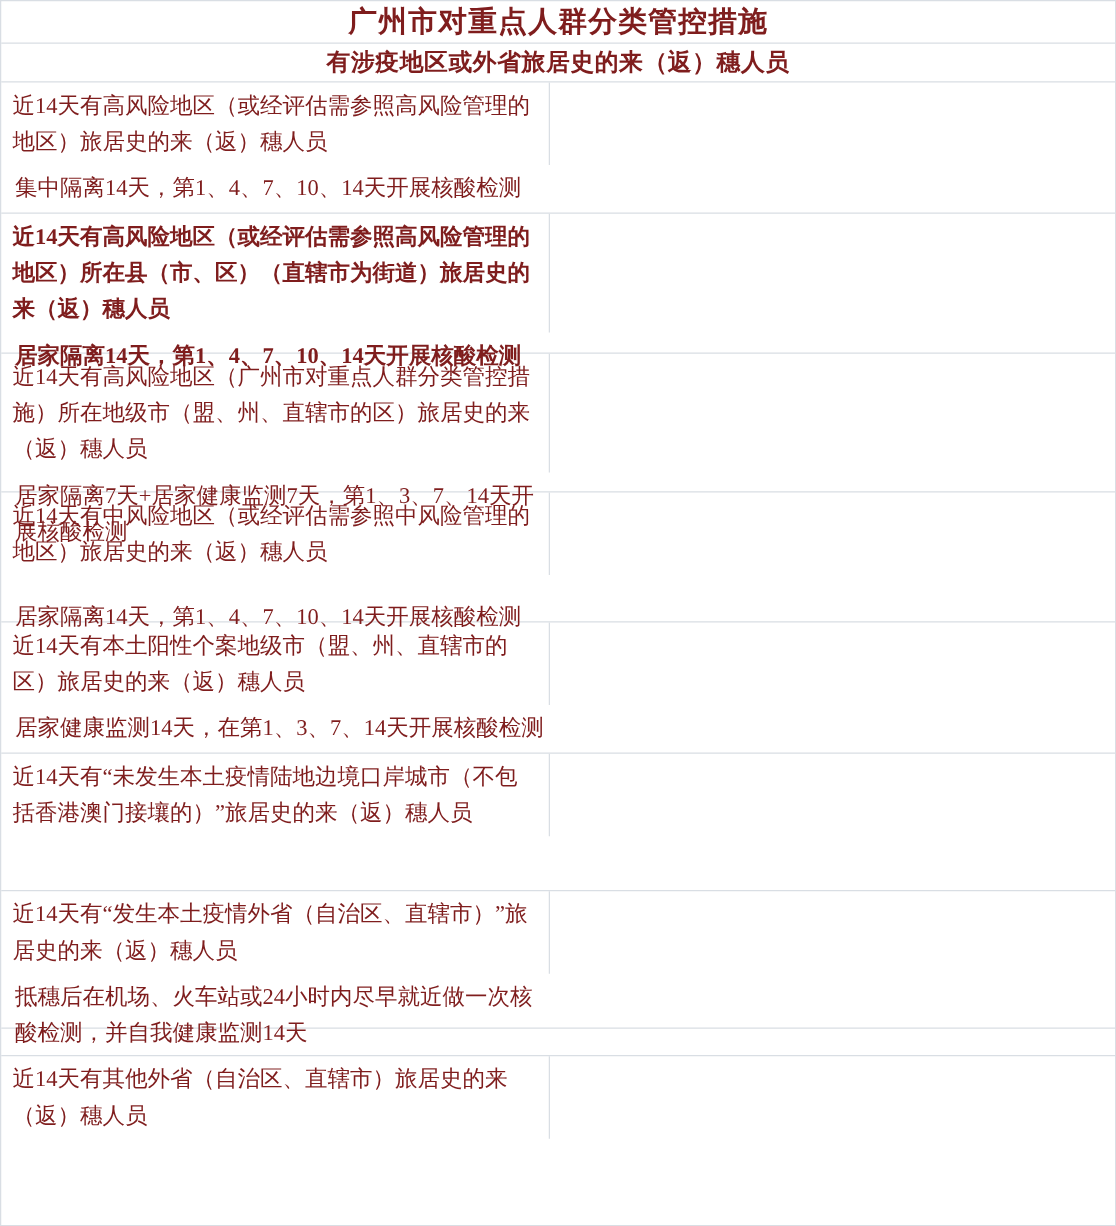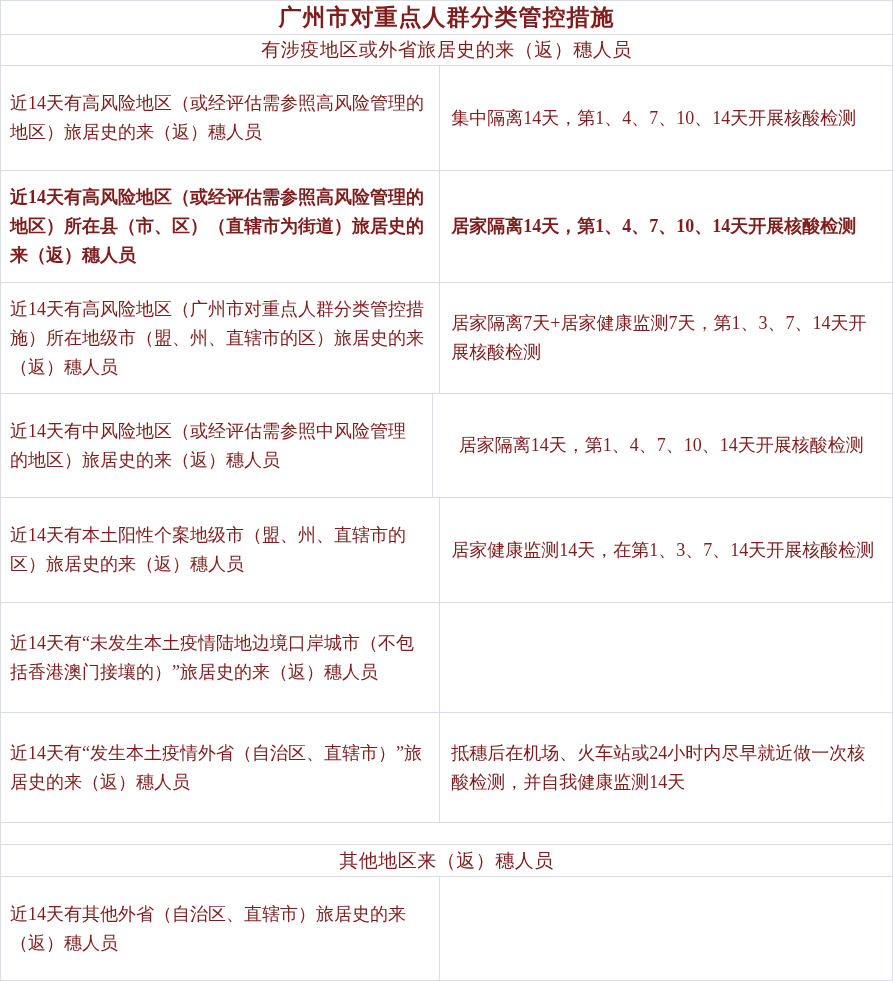--- a/index.html
+++ b/index.html
@@ -32,27 +32,27 @@
     font-size: 23px;
     font-weight: bold;
     letter-spacing: 1px;
   }
   .section-row {
     height: 31px;
     display: flex;
     align-items: center;
     justify-content: center;
     font-size: 19px;
-    font-weight: normal;
+    font-weight: bold;
     letter-spacing: 0.5px;
   }
   .section-row.tall { height: 32px; }
   .data-row {
     display: flex;
-    flex-direction: row;
+    flex-direction: column;
     align-items: stretch;
   }
   .cell {
     box-sizing: border-box;
     display: flex;
     align-items: center;
     font-size: 18px;
     line-height: 29px;
     padding: 4px 12px 4px 9px;
   }
@@ -110,19 +110,18 @@
     <div class="cell left">近14天有“未发生本土疫情陆地边境口岸城市（不包括香港澳门接壤的）”旅居史的来（返）穗人员</div>
   </div>
 
   <div class="row data-row h110">
     <div class="cell left">近14天有“发生本土疫情外省（自治区、直辖市）”旅居史的来（返）穗人员</div>
     <div class="cell right">抵穗后在机场、火车站或24小时内尽早就近做一次核酸检测，并自我健康监测14天</div>
   </div>
 
   <div class="row spacer-row"></div>
 
-  <div class="row section-row tall">其他地区来（返）穗人员</div>
 
   <div class="row data-row grow">
     <div class="cell left">近14天有其他外省（自治区、直辖市）旅居史的来（返）穗人员</div>
   </div>
 
 </div>
 
 </body></html>

